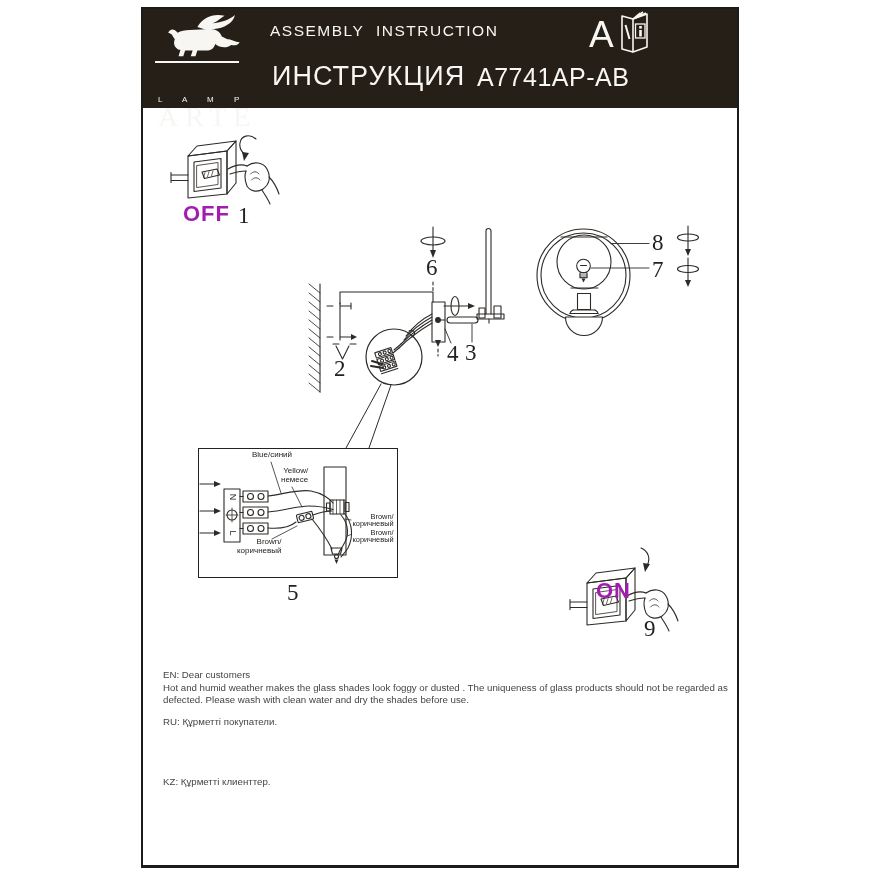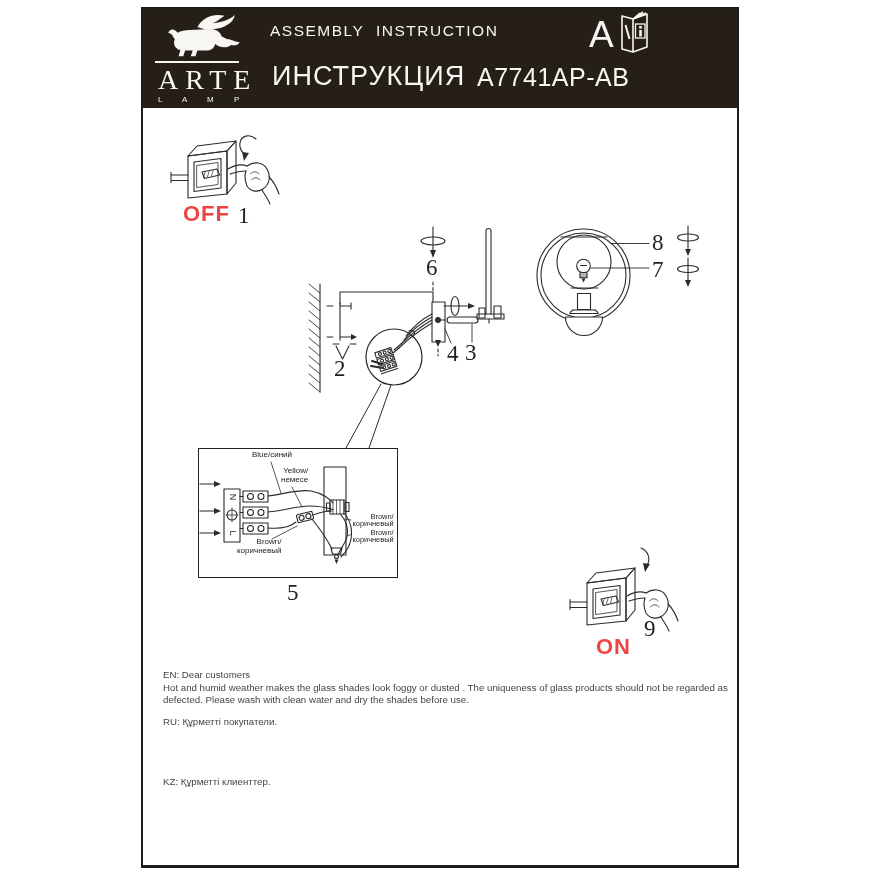--- a/index.html
+++ b/index.html
@@ -9,37 +9,37 @@
   #page { position:relative; width:875px; height:875px; background:#fff; }
 
   
   #frame { left:141px; top:7px; width:598px; height:861px;
     border:2px solid #1d1b19; border-bottom-width:3px; }
 
   
   #header { left:143px; top:9px; width:594px; height:99px; background:#251f18; color:#f8f6f2; }
   #header .h-abs { position:absolute; }
   .brand-name { font-family:"Liberation Serif","DejaVu Serif",serif; font-size:28px;
-    letter-spacing:7px; color:#f8f6f2; }
+    letter-spacing:7px; color:#f8f6f2;margin-top:37px; }
   .brand-sub { font-size:8px; letter-spacing:9px; color:#f8f6f2; }
   .title-en { font-size:15.5px; letter-spacing:1.5px; word-spacing:6px; color:#f8f6f2; }
   .title-ru { font-size:27px; letter-spacing:1px; color:#f8f6f2; }
   .model { font-size:25px; letter-spacing:0.5px; color:#f8f6f2; }
   .page-letter { font-size:37px; color:#f8f6f2; }
 
   svg.lineart { position:absolute; overflow:visible; }
   svg.lineart path, svg.lineart rect, svg.lineart circle, svg.lineart ellipse,
   svg.lineart polygon.o, svg.lineart line {
     fill:none; stroke:#2d2a27; stroke-width:1.1; stroke-linecap:round; stroke-linejoin:round; }
   svg.lineart polygon.f { fill:#2d2a27; stroke:none; }
 
   .num { position:absolute; font-family:"Liberation Serif","DejaVu Serif",serif;
     font-size:23px; line-height:1; color:#242220; }
   .sw-label { position:absolute; font-size:22px; font-weight:bold; line-height:1;
-    letter-spacing:1px; color:#ef4444; }
+    letter-spacing:1px; color:#a21caf; }
 
   .wirebox { left:198px; top:448px; width:200px; height:130px; border:1.5px solid #242220; }
   .wl { position:absolute; font-size:8px; line-height:8.6px; color:#242220; white-space:nowrap;text-align:right; }
   .wl.small { font-size:7.4px; line-height:7.9px; }
 
   .note { position:absolute; width:574px; font-size:9.7px; line-height:12.7px; color:#454442; }
   .note-title { white-space:pre; }
 </style>
 </head>
 <body>
@@ -303,21 +303,21 @@
         <path d="M247 166 C254 161 263 162 267 169 C271 176 270 184 263 189 C257 193 250 191 247 186 C245 181 244.5 175 246 171"></path>
         <path style="stroke-width:.8" d="M250.5 174 C253 171 257 171 259 174 M251.5 180 C254 177 258 177 260 180"></path>
         <path d="M262 190 C265 195 268 199 270 204 M269 177 C274 182 277 188 279 194"></path>
       </g>
     </g>
     <g>
       <path d="M641 548 C648 551 651 558 647 566"></path>
       <polygon class="f" points="643,563 650,564 645,572"></polygon>
     </g>
   </svg>
-  <span class="sw-label" style="left:596px;top:636px">ON</span>
+  <span class="sw-label" style="left:596px;top:580px">ON</span>
   <span class="num" style="left:644px;top:617px">9</span>
 
   <div class="note" style="left:163px;top:669px">
     <div class="note-title">EN: Dear customers</div>
     <div>Hot and humid weather makes the glass shades look foggy or dusted . The uniqueness of glass products should not be regarded as defected.  Please wash with clean water and dry the shades before use.</div>
   </div>
   <div class="note" style="left:163px;top:716px">
     <div class="note-title">RU: Құрметті покупатели.</div>
   </div>
   <div class="note" style="left:163px;top:776px">

